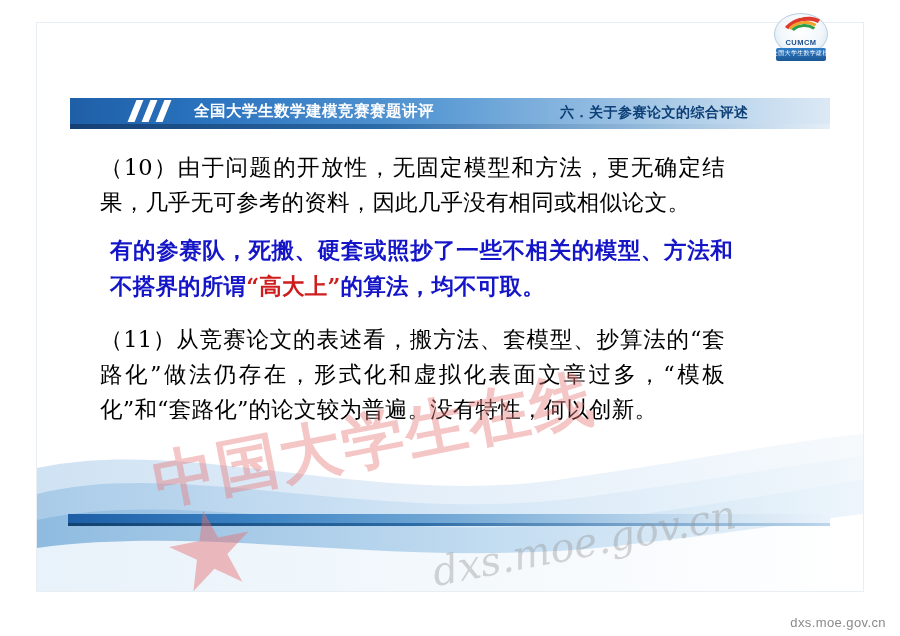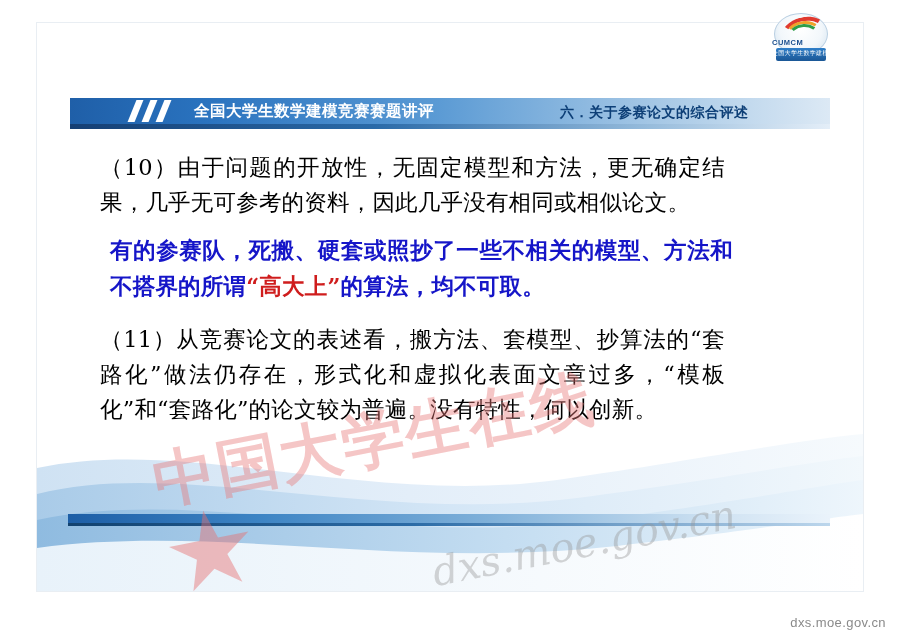--- a/index.html
+++ b/index.html
@@ -142,21 +142,21 @@
     left: 16px; top: 12px; width: 26px; height: 20px;
     border-width: 3px;
     border-top-color: #2f9e48;
     transform: rotate(-4deg);
   }
   .logo-text {
     position: absolute;
     left: 0;
     top: 26px;
     width: 58px;
-    text-align: left;
+    text-align: center;
     font-size: 7.5px;
     font-weight: bold;
     color: #1b4f8f;
     letter-spacing: 0.5px;
   }
   .logo-ribbon {
     position: absolute;
     left: 4px;
     top: 36px;
     width: 50px;

